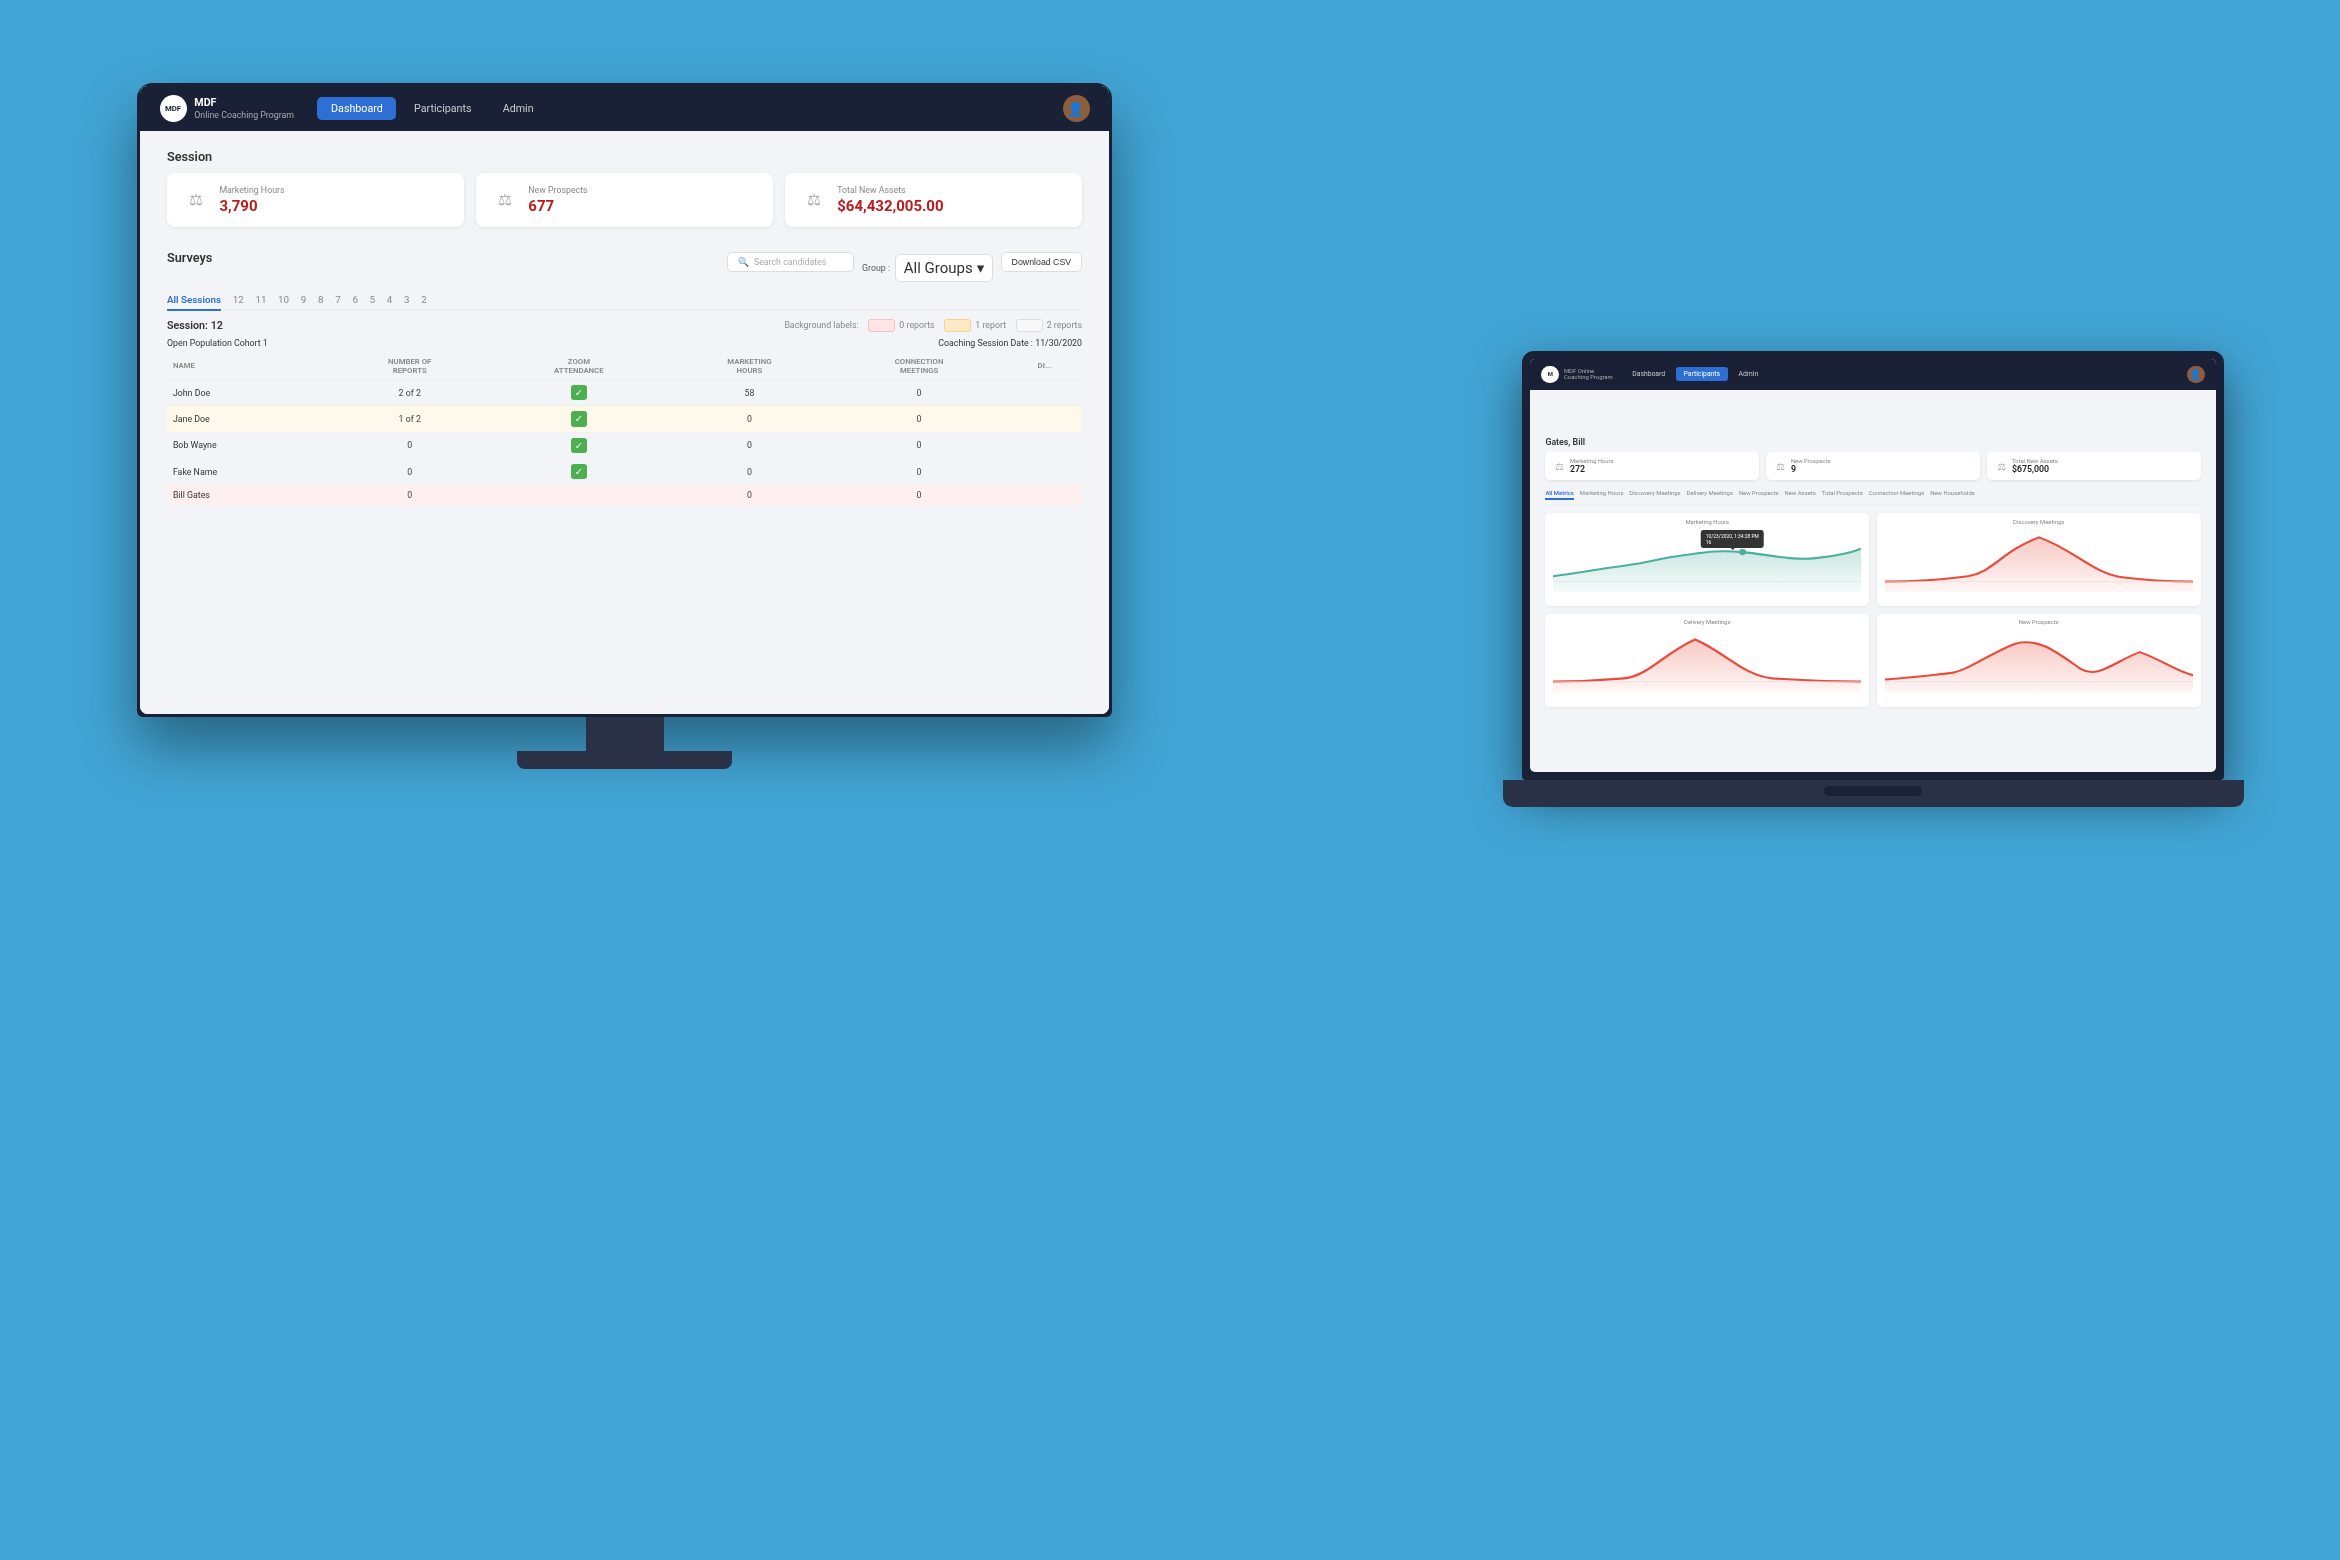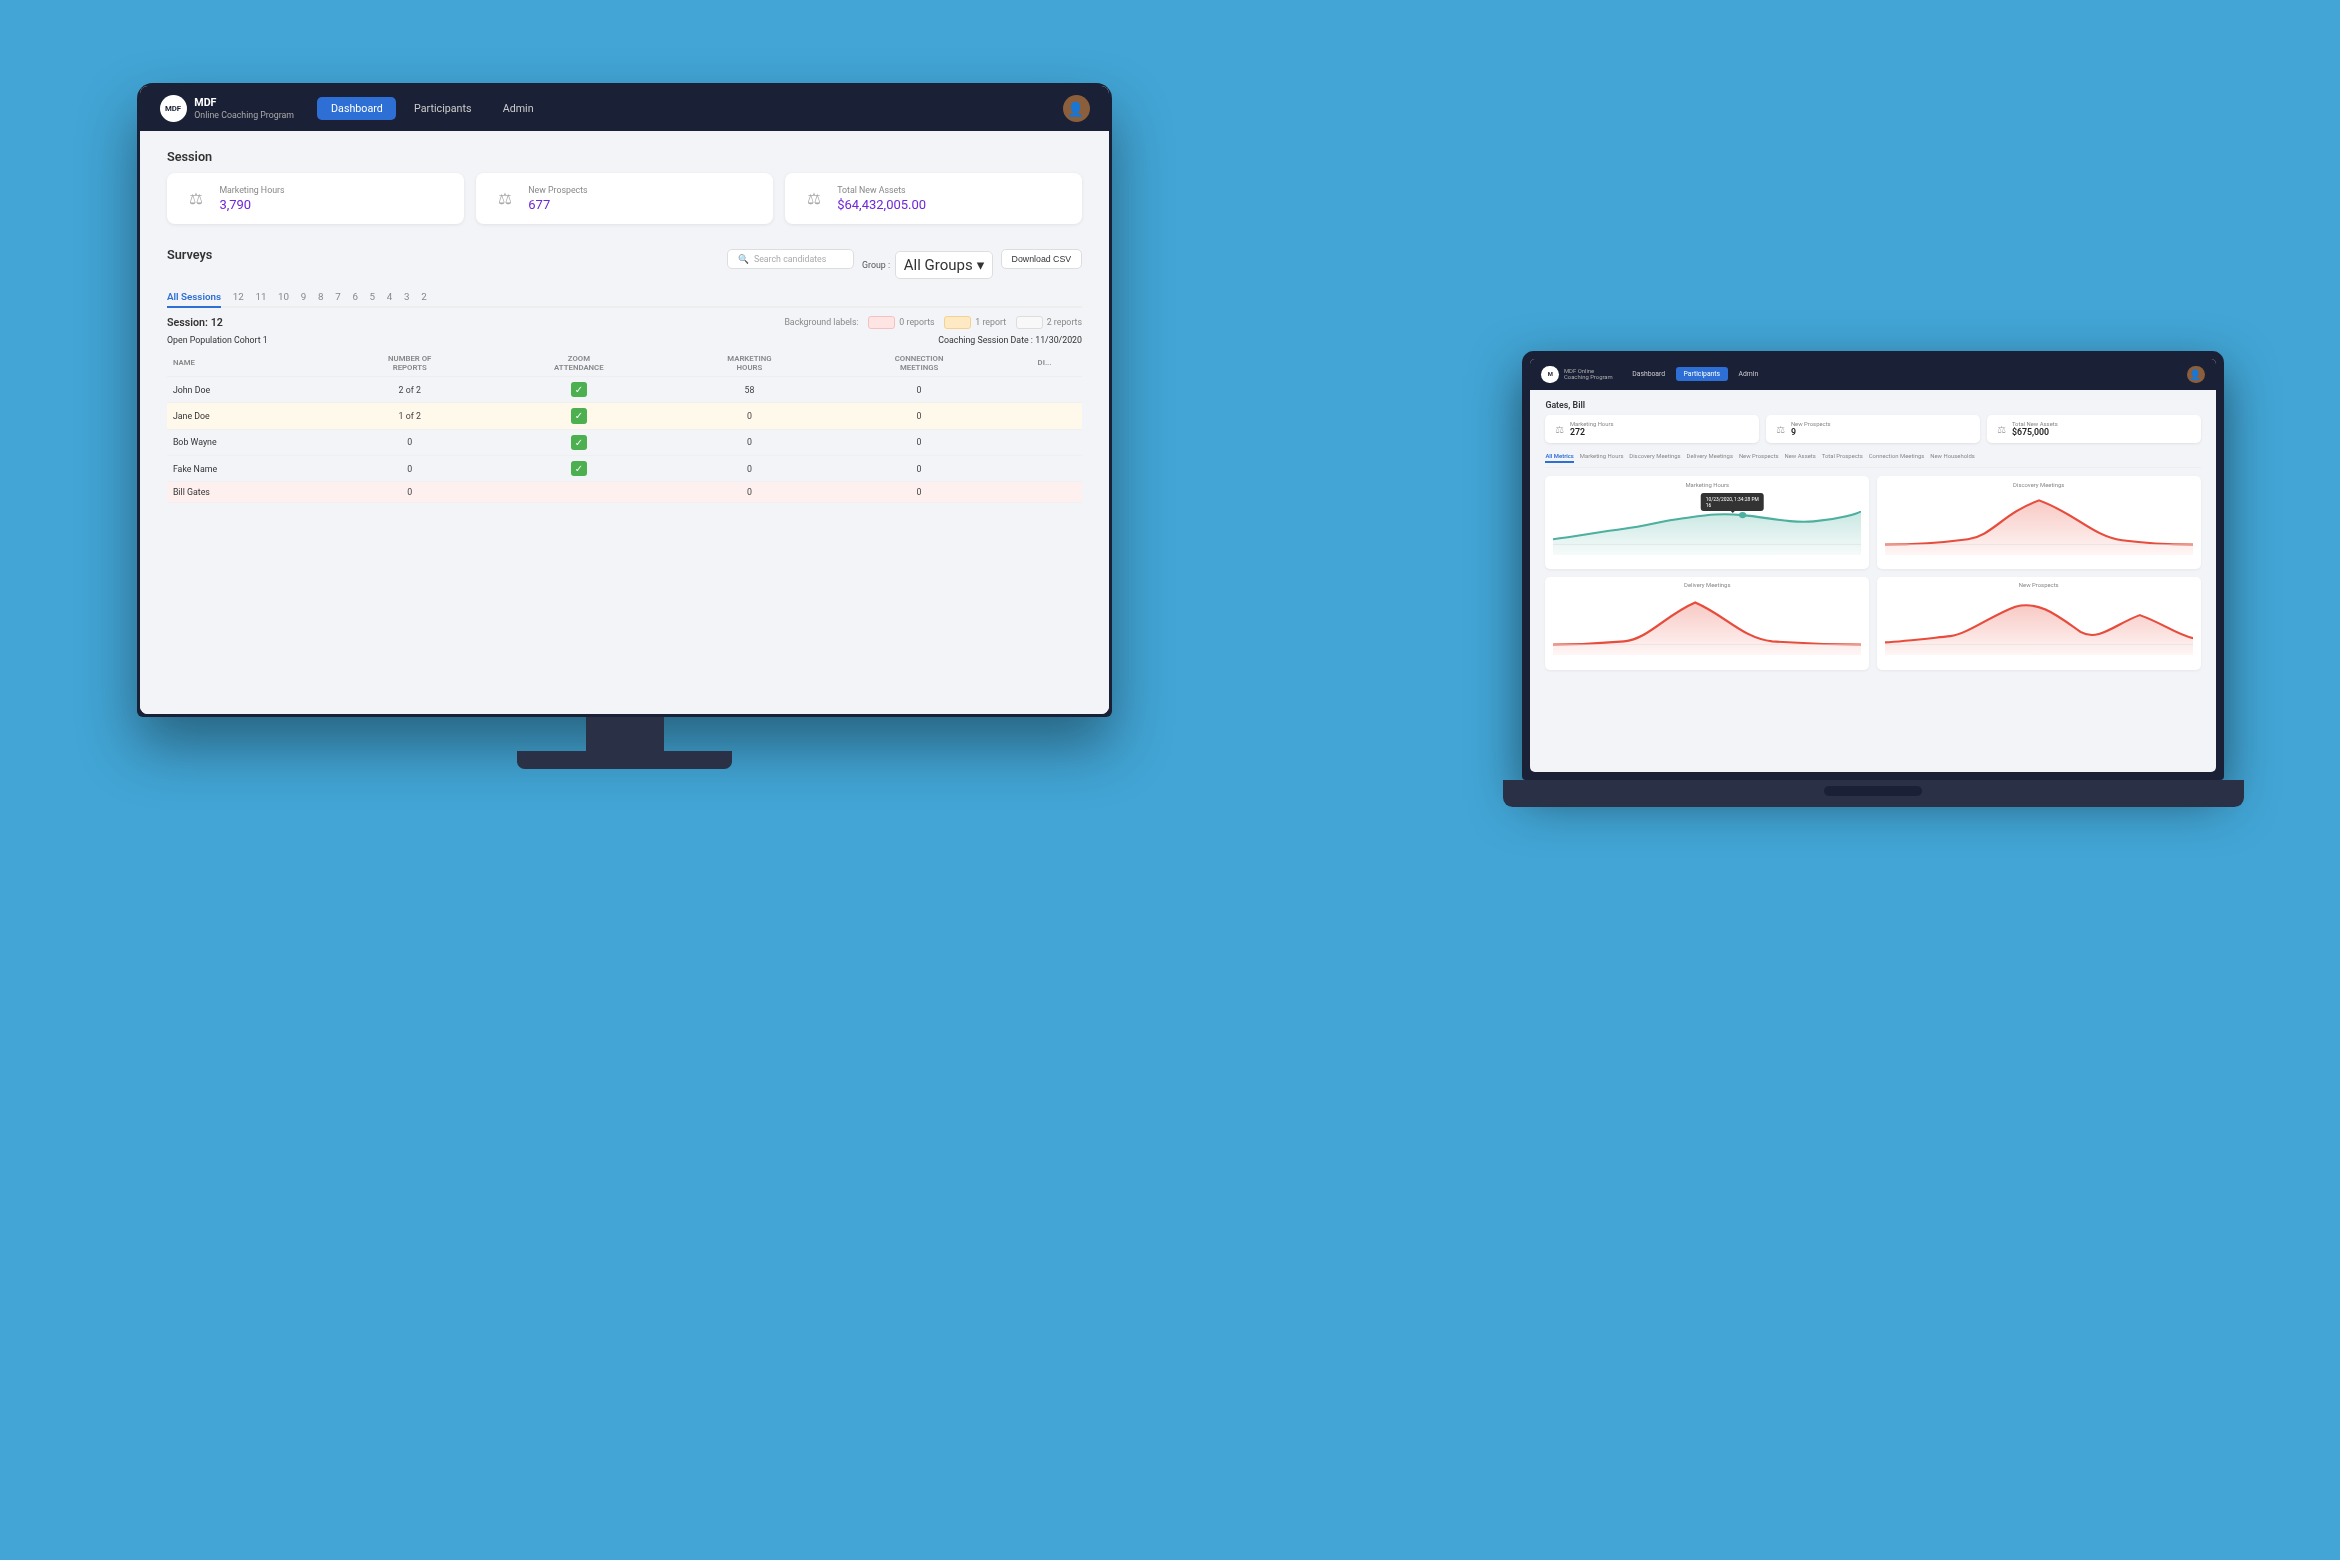--- a/index.html
+++ b/index.html
@@ -199,23 +199,23 @@
       color: #aaa;
       font-size: 15.6px;
     }
     .stat-info {}
     .stat-label {
       font-size: 8.8px;
       color: #888;
       margin-bottom: 2px;
     }
     .stat-value {
-      font-size: 13px;
-      font-weight: 400;
-      color: #6d28d9;
+      font-size: 15px;
+      font-weight: 700;
+      color: #b91c1c;
     }
 
     
     .surveys-header {
       display: flex;
       align-items: center;
       justify-content: space-between;
       margin-bottom: 7.8px;
     }
     .search-bar {
@@ -432,20 +432,21 @@
       background: #8B5E3C;
       font-size: 9.8px;
       display: flex;
       align-items: center;
       justify-content: center;
     }
     .laptop-main {
       padding: 9.8px 15.6px;
       flex: 1;
       overflow: hidden;
+      margin-top: 37px;
     }
     .laptop-page-title {
       font-size: 8.8px;
       font-weight: 600;
       color: #333;
       margin-bottom: 5.9px;
     }
     .laptop-stat-cards {
       display: flex;
       gap: 7.8px;

